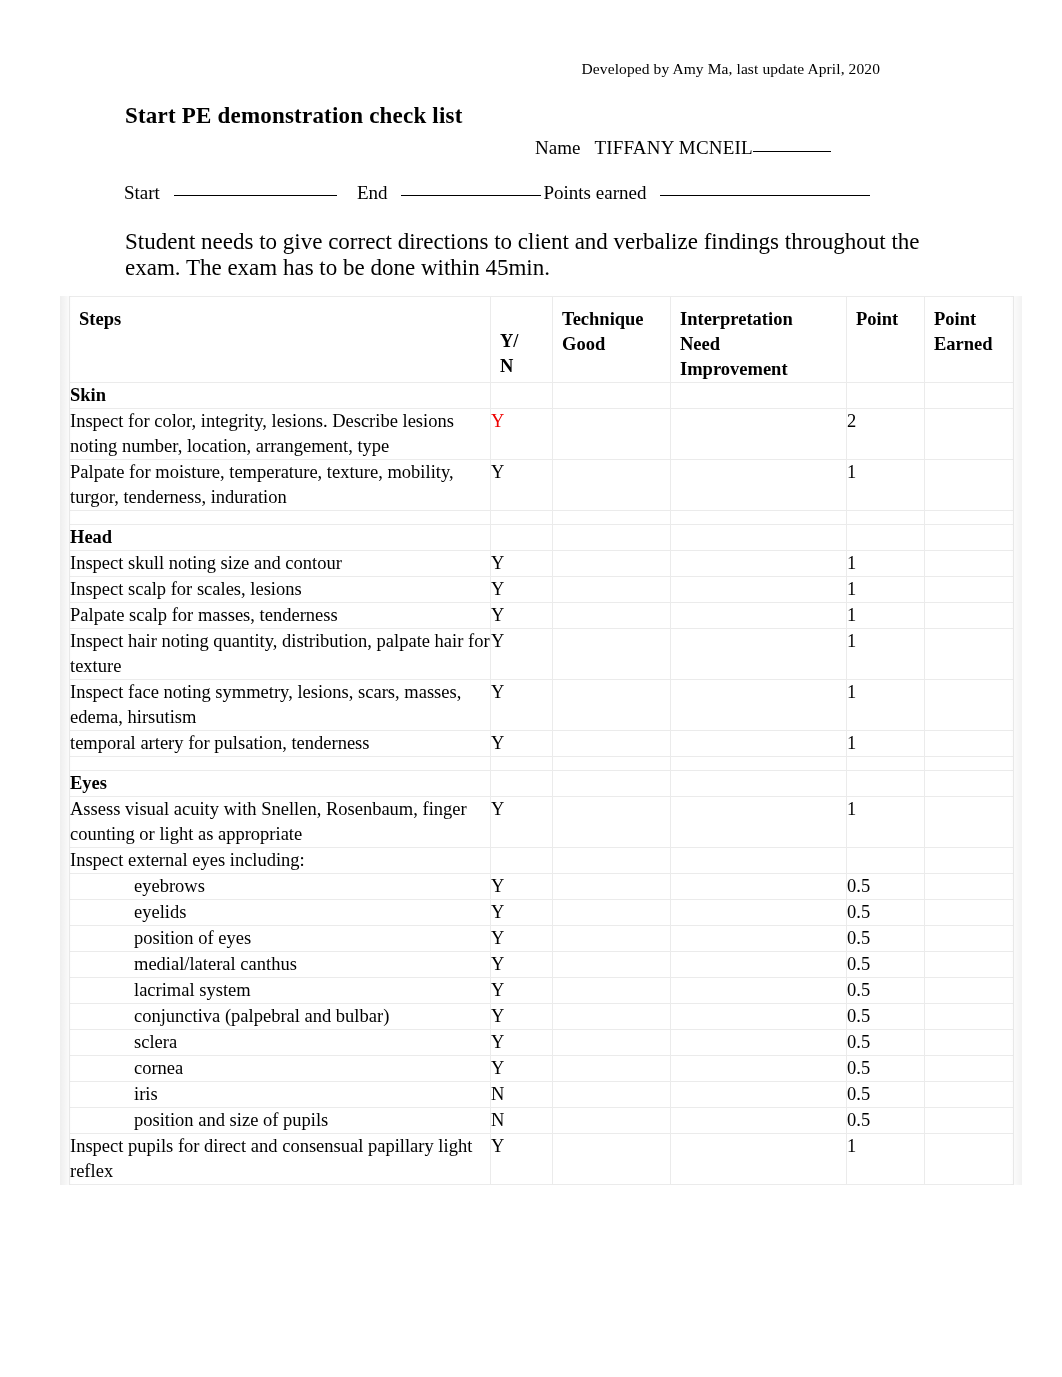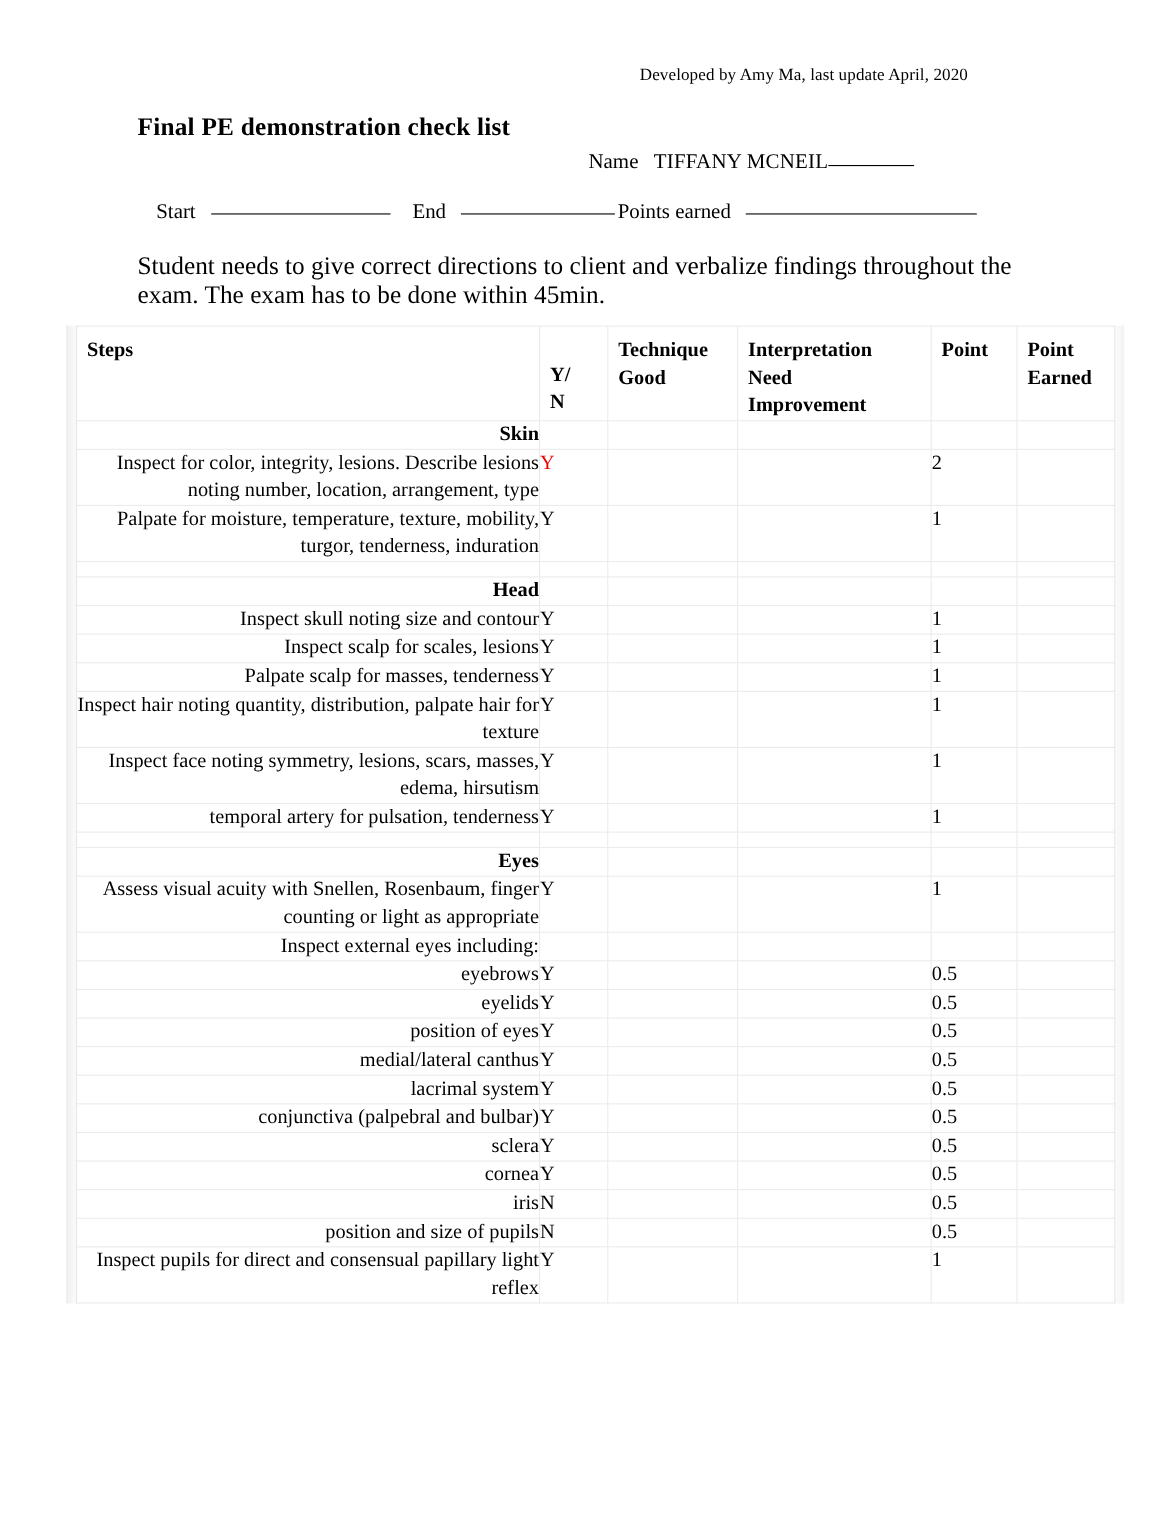--- a/index.html
+++ b/index.html
@@ -59,21 +59,21 @@
     display: inline-block;
     width: 78px;
     border-bottom: 1.6px solid #000;
     vertical-align: 2px;
     margin-left: 0px;
   }
 
   .seline {
     position: absolute;
     top: 182px;
-    left: 142px;
+    left: 124px;
     font-size: 19px;
     white-space: nowrap;
   }
   .seline .gap-a { display: inline-block; width: 14px; }
   .rule-a { display:inline-block; width: 163px; border-bottom:1.6px solid #000; vertical-align: 3px; }
   .rule-b { display:inline-block; width: 140px; border-bottom:1.6px solid #000; vertical-align: 3px; }
   .rule-c { display:inline-block; width: 210px; border-bottom:1.6px solid #000; vertical-align: 3px; }
   .seline .lbl2 { margin-left: 20px; margin-right: 13px; }
   .seline .lbl3 { margin-left: 3px; margin-right: 14px; }
 
@@ -136,42 +136,42 @@
     height: 84px;
   }
   thead th .pad { padding: 10px 0 0 9px; }
   thead th.h-yn .pad  { padding: 32px 0 0 9px; }
   thead th.h-steps .pad { padding: 10px 0 0 9px; }
 
   tbody td {
     font-size: 18.5px;
     line-height: 25px;
   }
-  td.steps  { padding: 0 6px 0 9px; text-align: right; }
+  td.steps  { padding: 0 6px 0 9px; }
   td.yn     { padding-left: 10px; }
   td.tech   { }
   td.interp { }
   td.point  { padding-left: 7px; }
   td.earned { }
 
   .sectionhead {
     font-weight: bold;
   }
   .indent { padding-left: 64px; display: block; }
 
   tr.spacer td { height: 13px; }
 </style>
 </head>
 <body>
 
 <div class="page">
 
   <div class="devline">Developed by Amy Ma, last update April, 2020</div>
 
-  <div class="title">Final PE demonstration check list</div>
+  <div class="title">Start PE demonstration check list</div>
 
   <div class="nameline">
     <span class="lbl">Name</span><span class="val">TIFFANY MCNEIL</span><span class="rule-inline"></span>
   </div>
 
   <div class="seline">
     <span>Start</span><span class="gap-a"></span><span class="rule-a"></span><span class="lbl2">End</span><span class="rule-b"></span><span class="lbl3">Points earned</span><span class="rule-c"></span>
   </div>
 
   <div class="intro">Student needs to give correct directions to client and verbalize findings throughout the exam.  The exam has to be done within 45min.</div>

